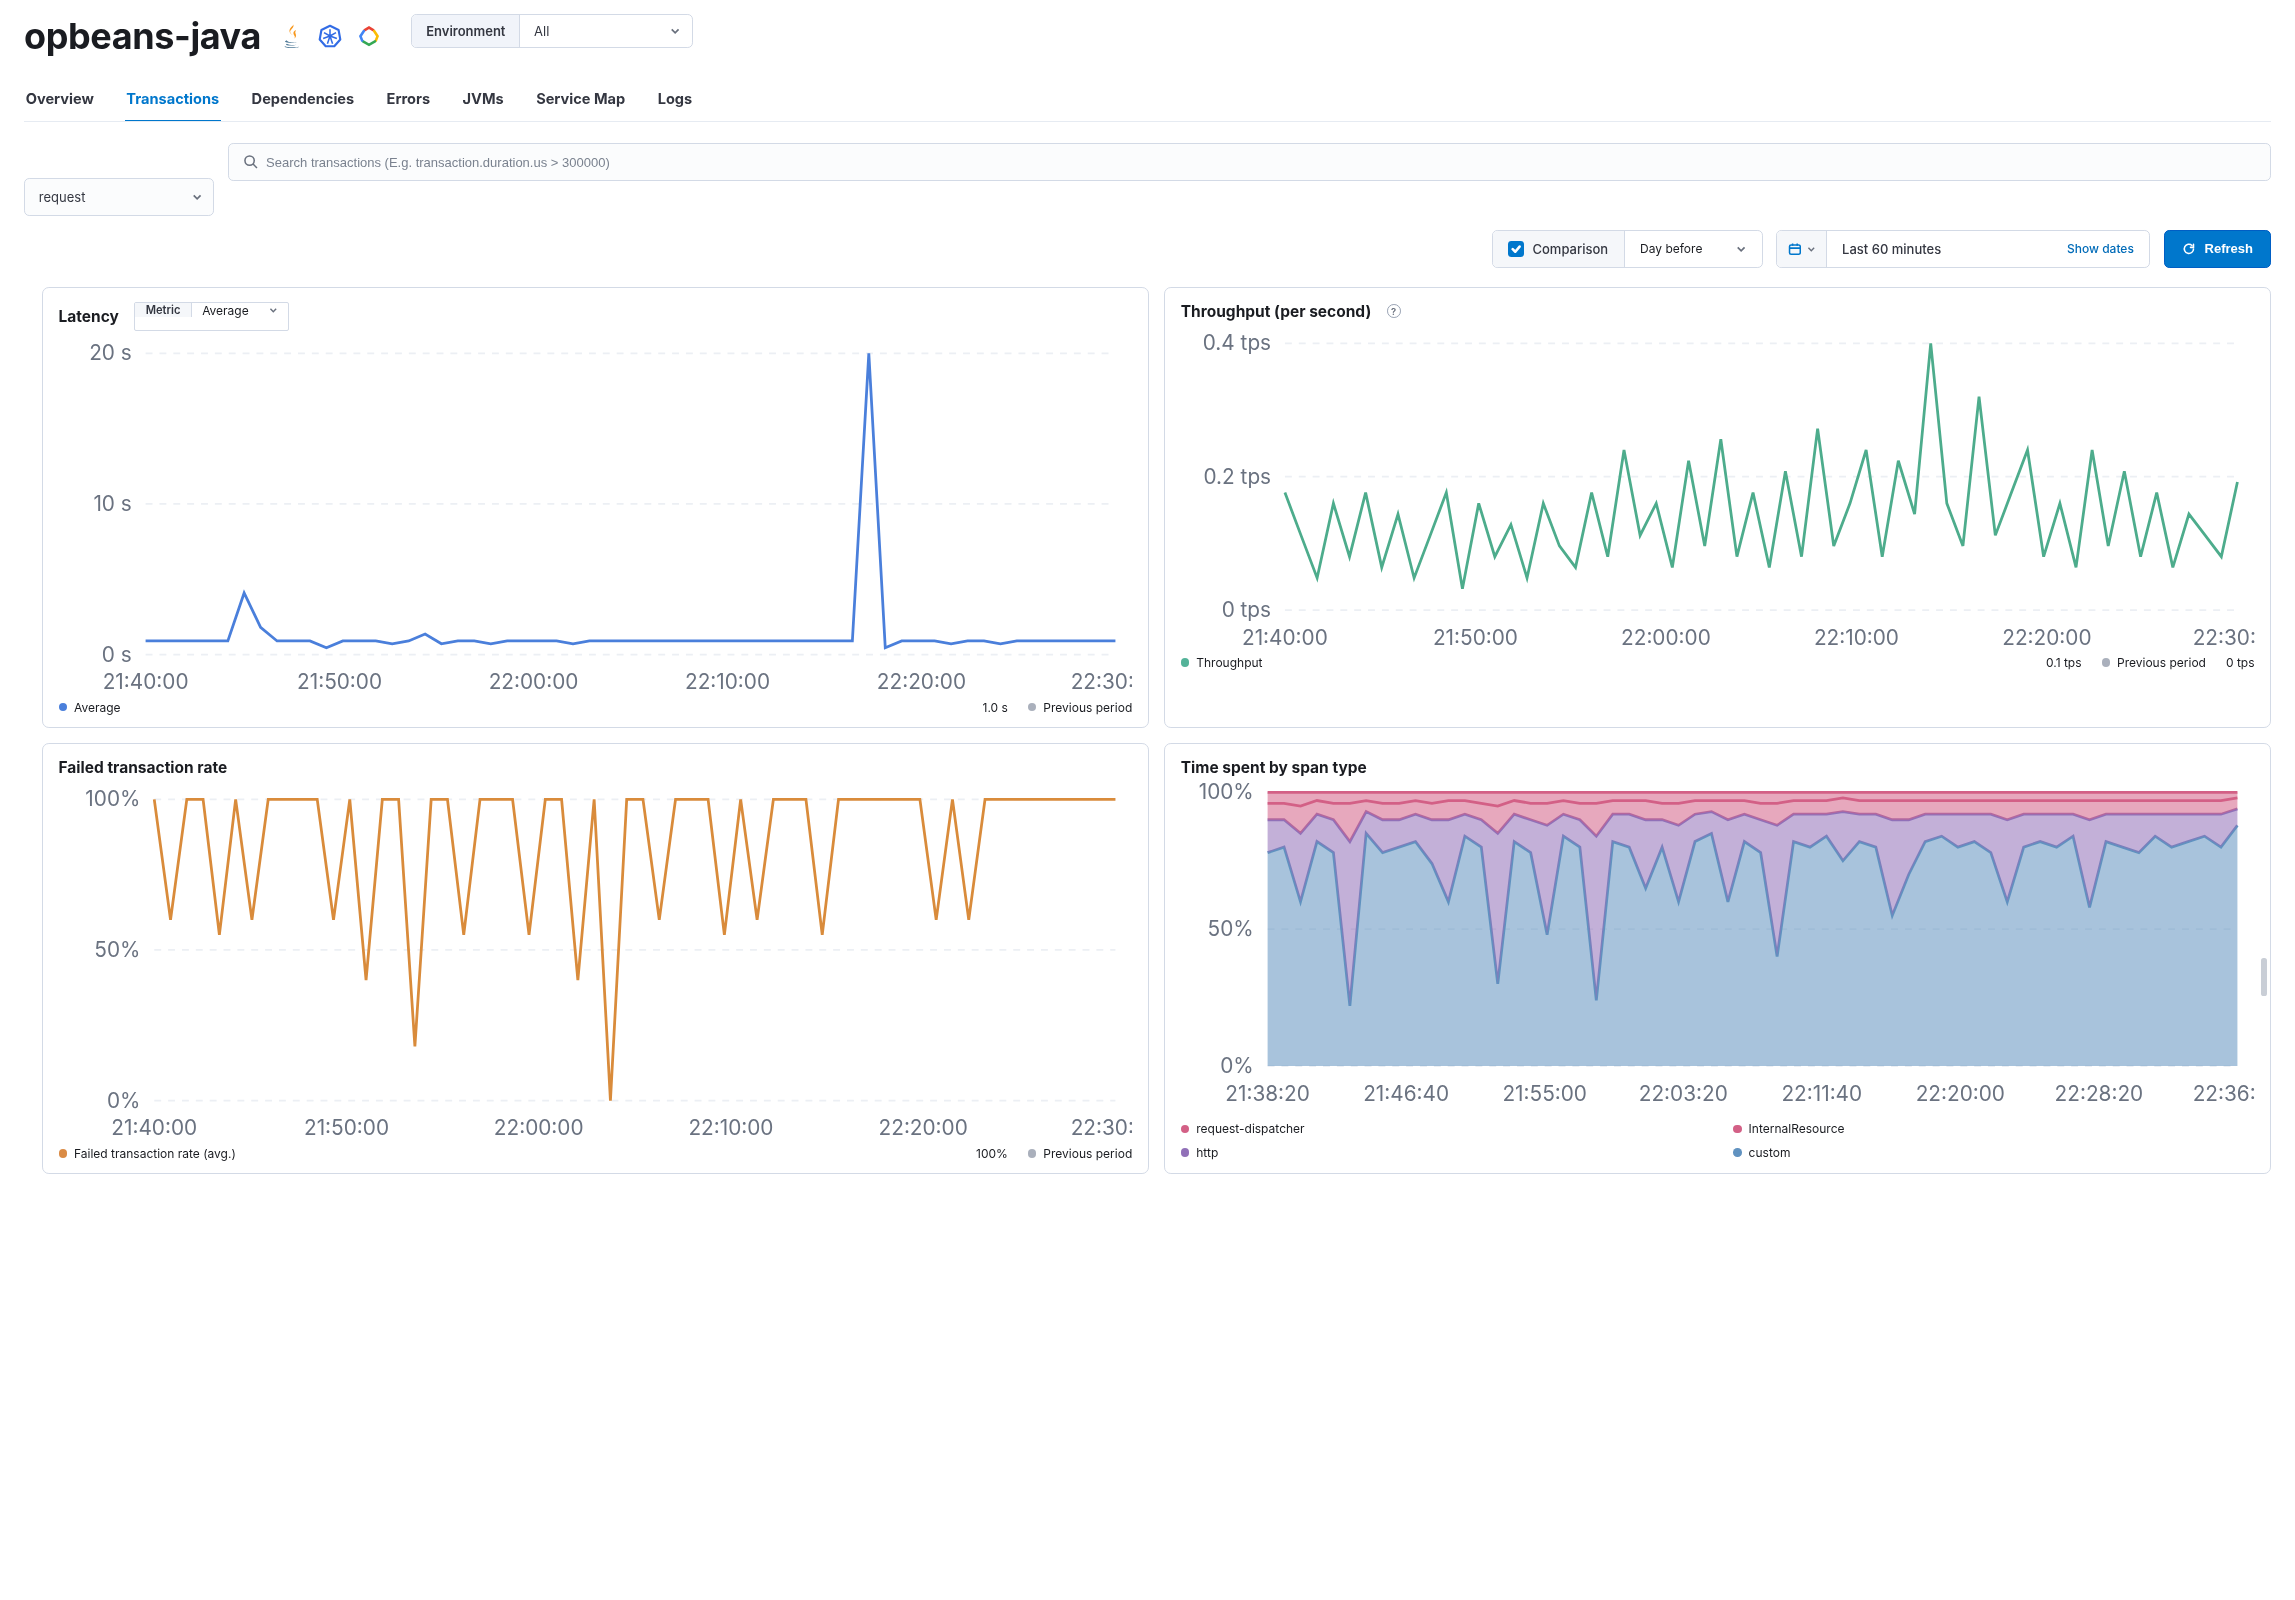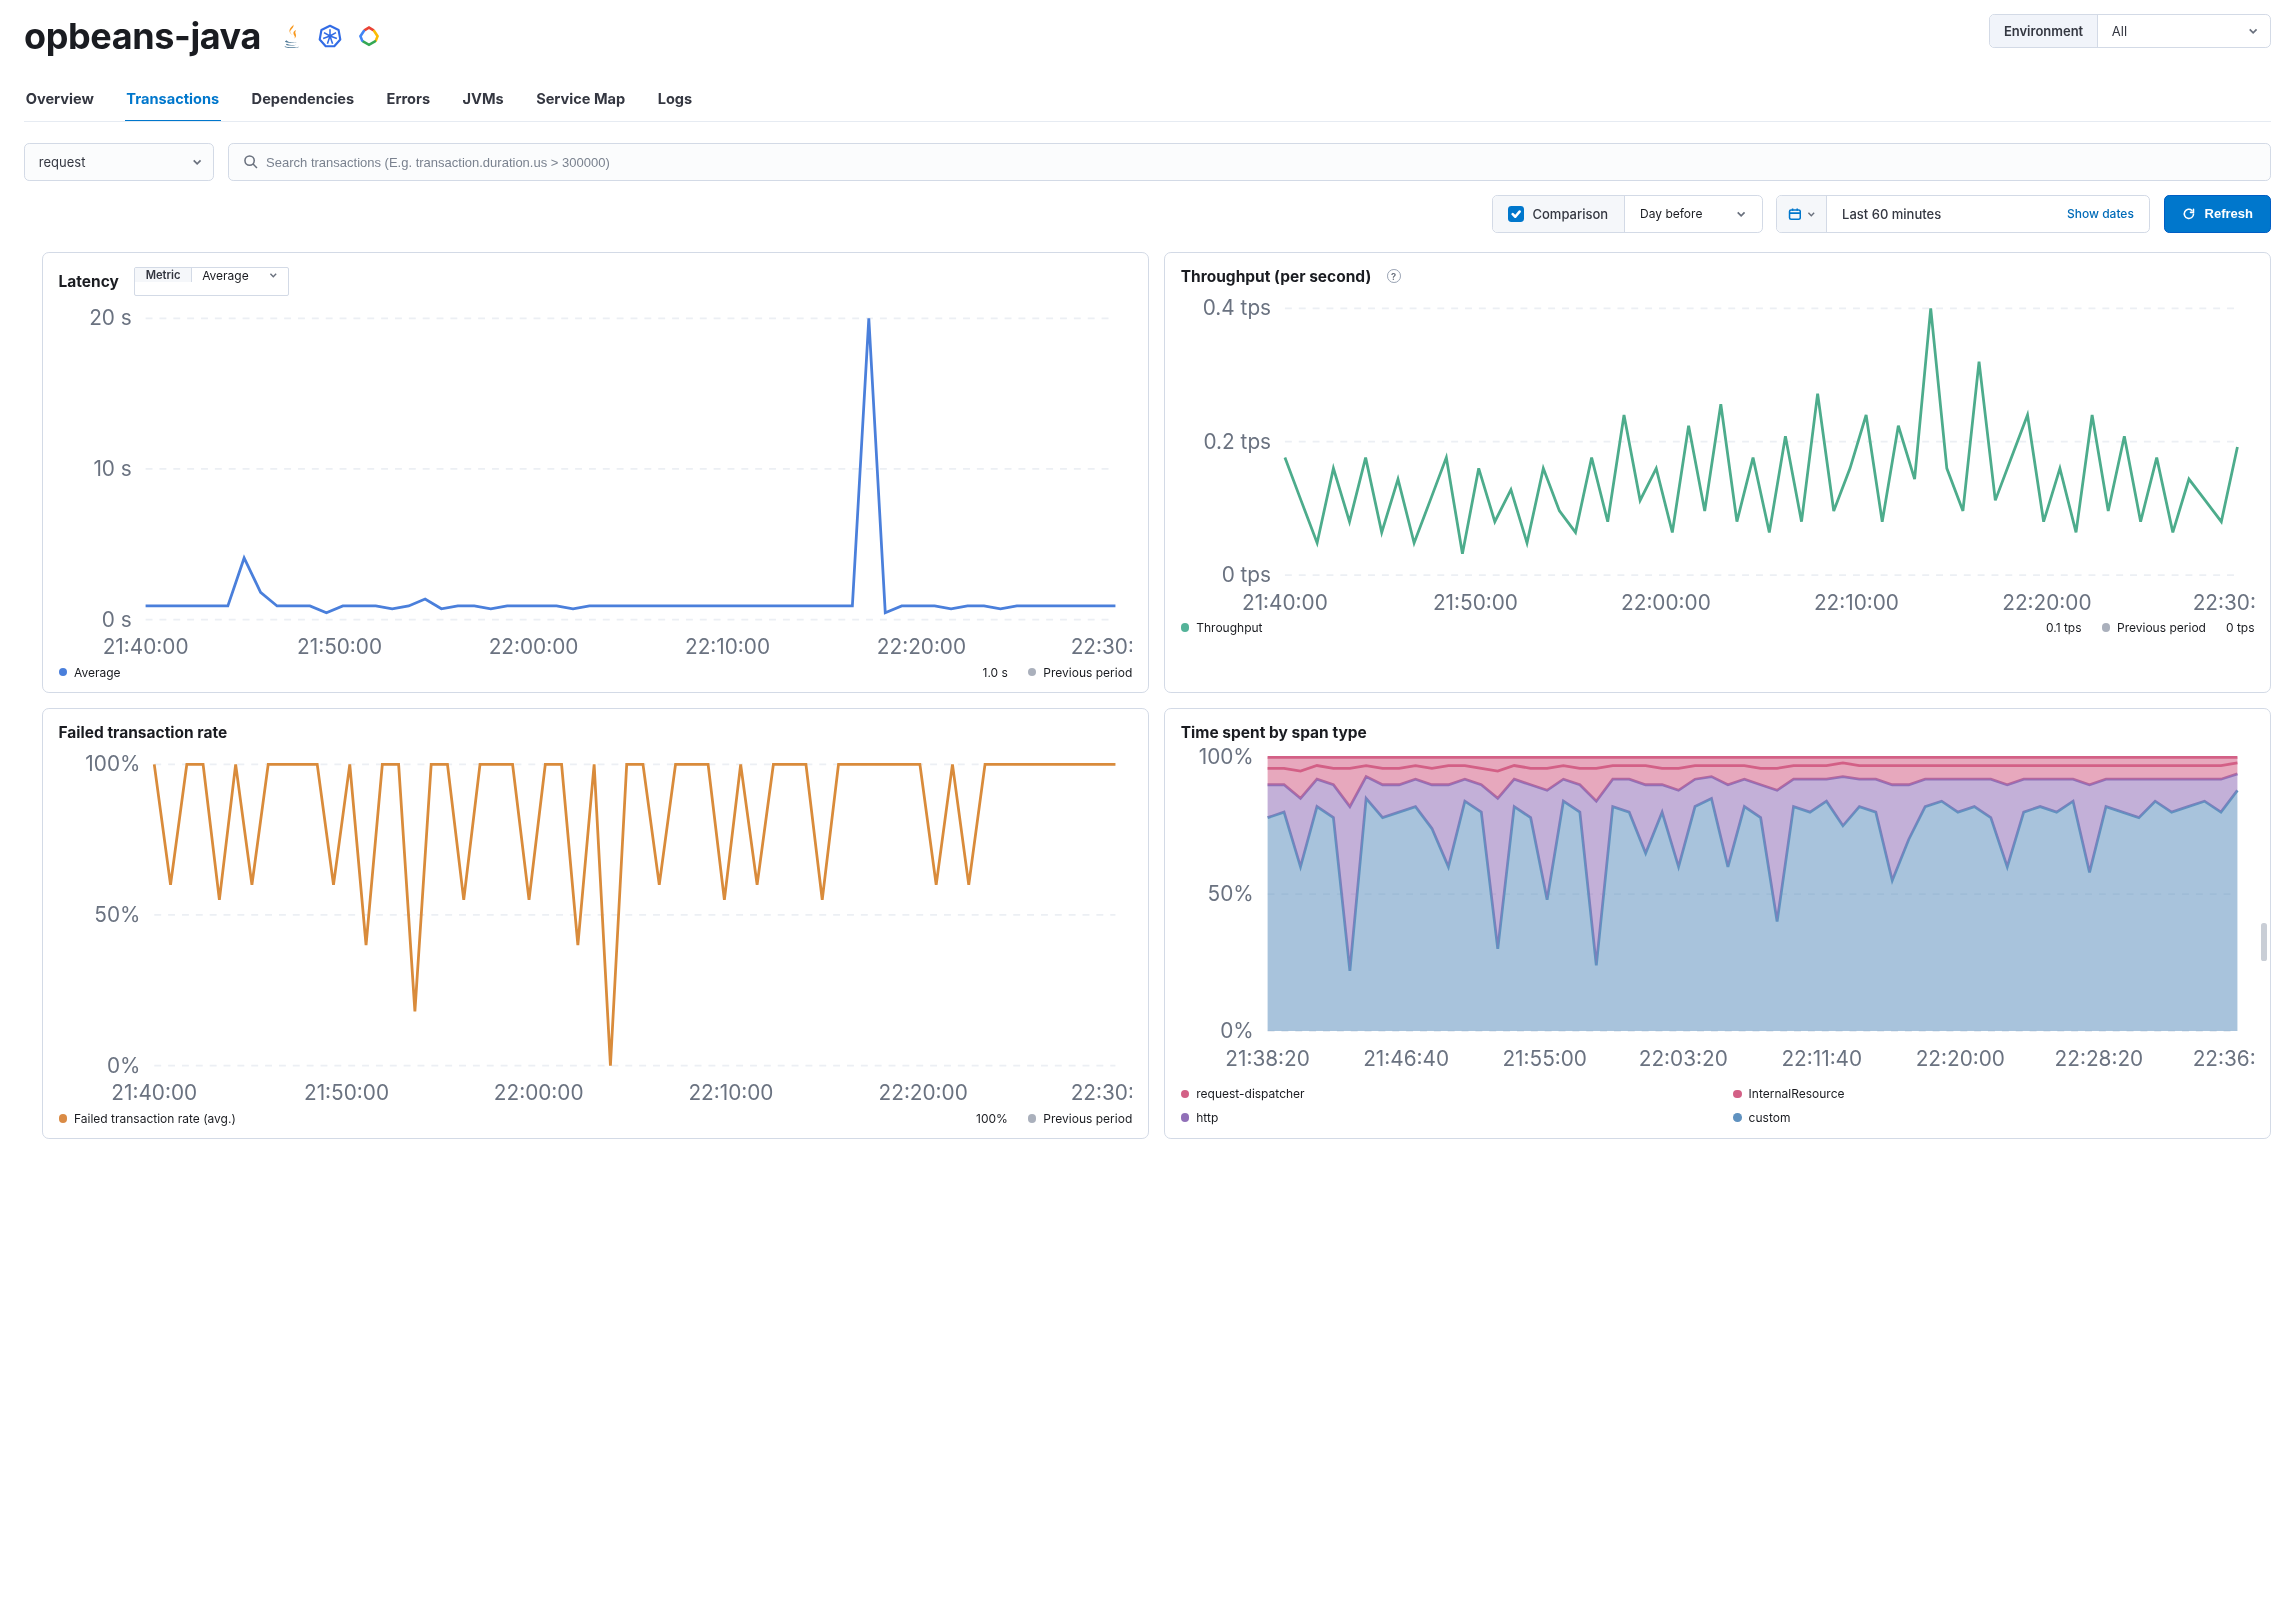--- a/index.html
+++ b/index.html
@@ -35,22 +35,22 @@
   }
   .page {
     padding: 13.8px 24px 20.7px;
     max-width: 2327px;
   }
 
   
   .header-row {
     display: flex;
     align-items: flex-start;
-    justify-content: space-between;
-    gap: 6px;
+    justify-content: flex-start;
+    gap: 30px;
   }
   .title-cluster {
     display: flex;
     align-items: center;
     gap: 19px;
   }
   .page-title {
     font-size: 36px;
     font-weight: 700;
     letter-spacing: -0.4px;
@@ -120,20 +120,21 @@
     align-items: center;
     background: var(--shade2);
   }
   .select-box {
     min-width: 190px;
     padding: 0 10.3px 0 13.8px;
     justify-content: space-between;
     color: #343741;
     font-size: 13px;
     cursor: pointer;
+    margin-top: 35px;
   }
   .search-box { flex: 1; padding: 0 13.8px; gap: 6px; }
   .search-box input {
     border: none; outline: none; background: transparent;
     font-size: 13px; flex: 1; color: #343741;
   }
   .search-box input::placeholder { color: #7a828f; }
   .search-icon { width: 15.5px; height: 15.5px; }
   .search-icon circle, .search-icon line { stroke: #69707d; stroke-width: 2; fill: none; }
 

